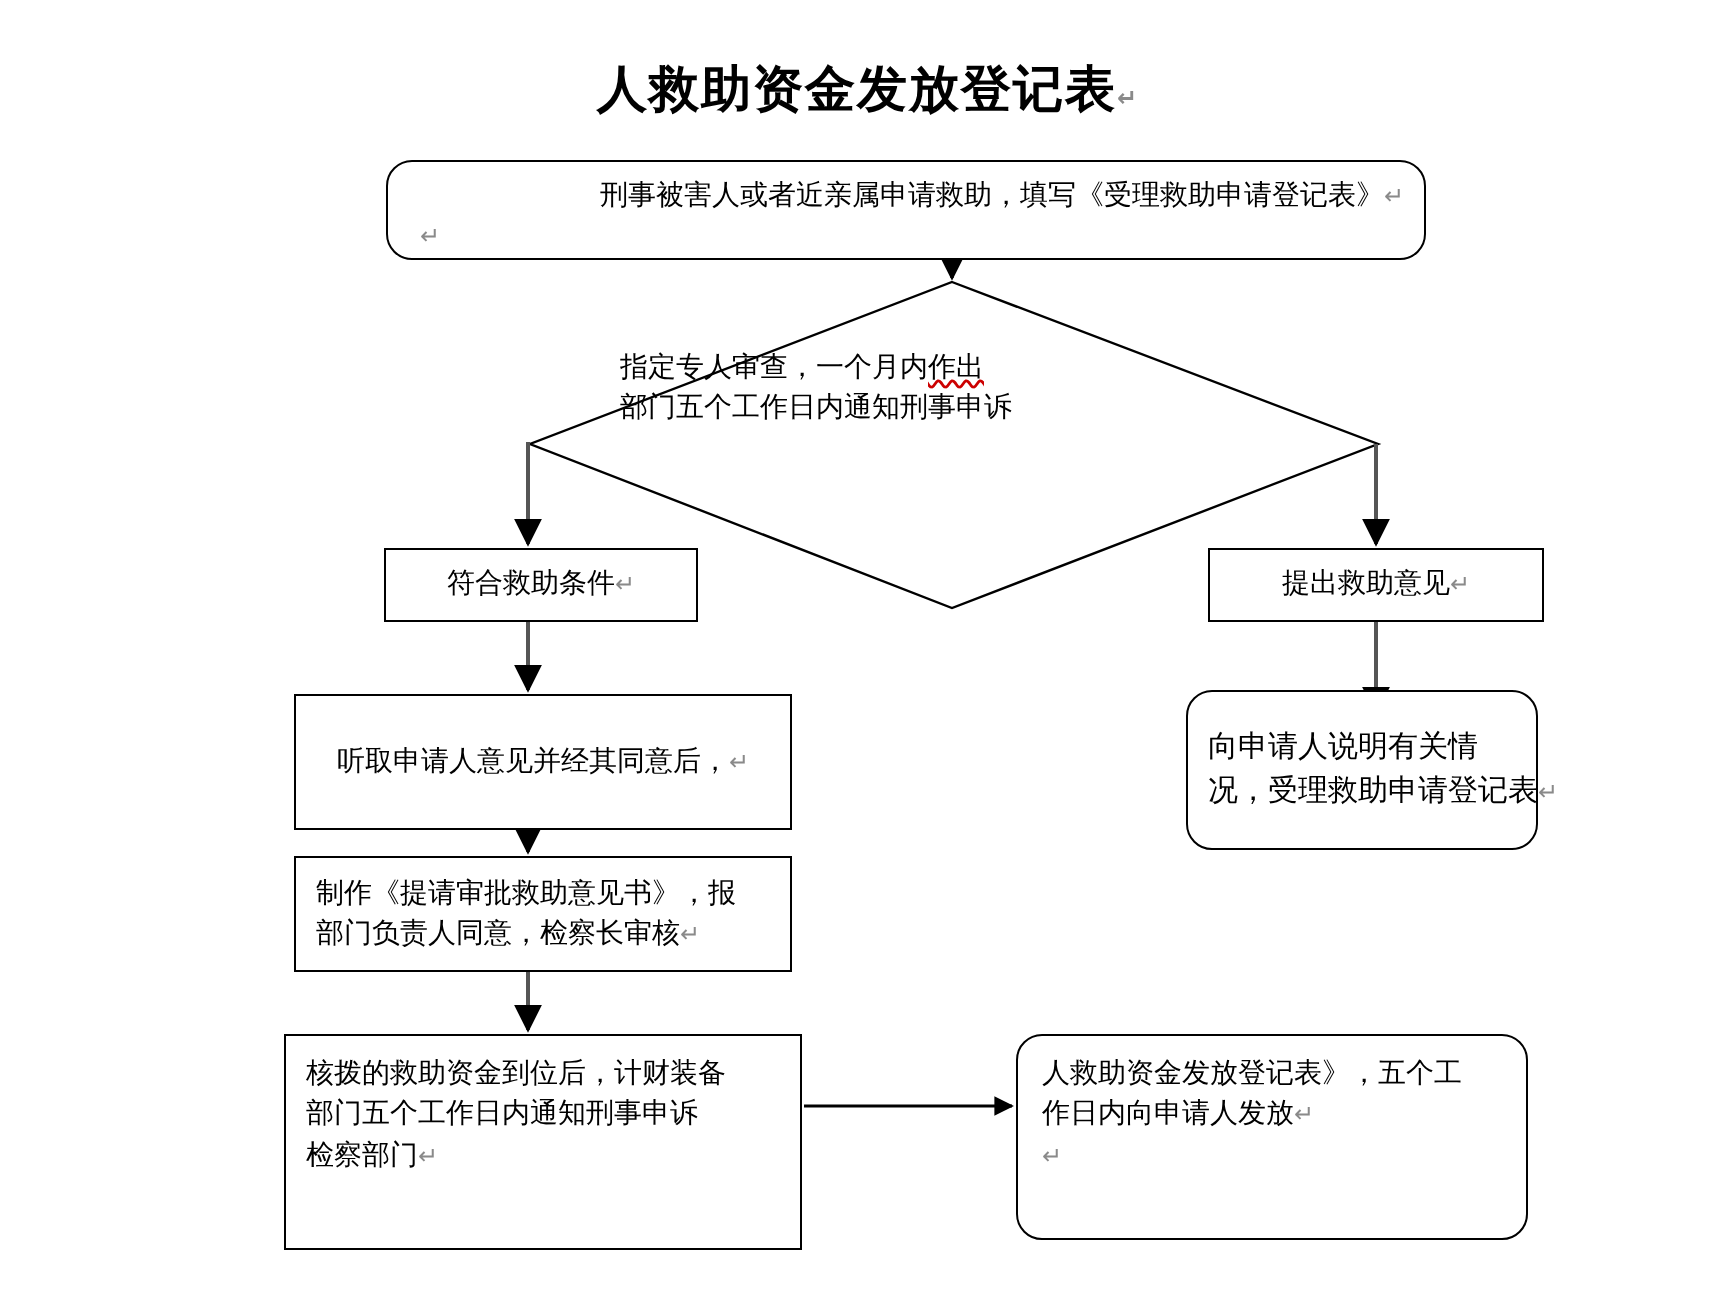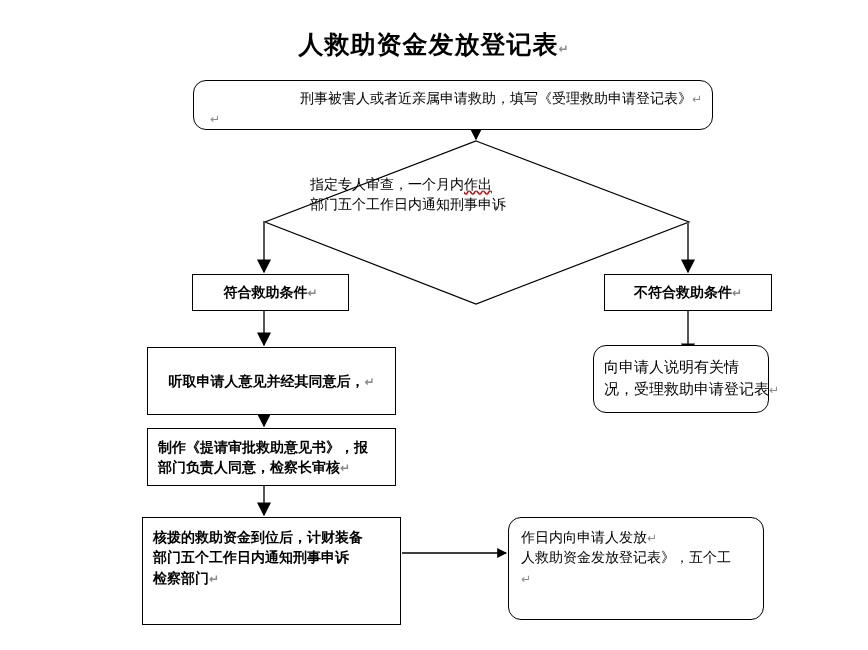--- a/index.html
+++ b/index.html
@@ -49,21 +49,20 @@
     font-family: "DejaVu Serif", serif;
     font-weight: bold;
     font-size: 25px;
     letter-spacing: 1px;
     color: #000000;
   }
   
   .rect-box {
     border: 1px solid #000000;
     background: #ffffff;
-    font-weight: bold;
   }
   .round-box {
     border: 1px solid #000000;
     background: #ffffff;
     border-radius: 13px;
   }
   .song {
     font-family: "DejaVu Serif", serif;
     font-size: 14px;
   }
@@ -106,21 +105,21 @@
   }
   #node-not-eligible .line { width: 100%; text-align: center; }
 
   #node-opinion {
     left: 147px; top: 347px; width: 249px; height: 68px;
     justify-content: center; padding: 0 19px;
   }
   #node-opinion .line { width: 100%; text-align: center; }
 
   #node-explain {
-    left: 593px; top: 345px; width: 176px; height: 68px;
+    left: 593px; top: 345px; width: 176px; height: 80px;
     justify-content: center; padding: 0 10px;
   }
 
   #node-report {
     left: 147px; top: 428px; width: 249px; height: 58px;
     justify-content: center; padding: 0 10px;
   }
 
   #node-funds {
     left: 142px; top: 517px; width: 259px; height: 108px;
@@ -175,21 +174,21 @@
   <div id="node-decision-text" class="node song center-text">
     <div class="line"><span>指定专人审查，一个月内</span><span class="spellerror">作出</span></div>
     <div class="line">部门五个工作日内通知刑事申诉</div>
   </div>
 
   <div id="node-eligible" class="node rect-box song center-text">
     <div class="line"><span>符合救助条件</span><span class="pilcrow">↵</span></div>
   </div>
 
   <div id="node-not-eligible" class="node rect-box song center-text">
-    <div class="line"><span>不符合救助条件</span><span class="pilcrow">↵</span></div>
+    <div class="line"><span>提出救助意见</span><span class="pilcrow">↵</span></div>
   </div>
 
   <div id="node-opinion" class="node rect-box song center-text">
     <div class="line"><span>听取申请人意见并经其同意后，</span><span class="pilcrow">↵</span></div>
   </div>
 
   <div id="node-explain" class="node round-box hei left-text">
     <div class="line">向申请人说明有关情</div>
     <div class="line"><span>况，受理救助申请登记表</span><span class="pilcrow">↵</span></div>
   </div>
@@ -199,18 +198,18 @@
     <div class="line">部门五个工作日内通知刑事申诉</div>
     <div class="line"><span>检察部门</span><span class="pilcrow">↵</span></div>
   </div>
 
   <div id="node-report" class="node rect-box song left-text">
     <div class="line">制作《提请审批救助意见书》，报</div>
     <div class="line"><span>部门负责人同意，检察长审核</span><span class="pilcrow">↵</span></div>
   </div>
 
   <div id="node-payout" class="node round-box song left-text">
+    <div class="line">人救助资金发放登记表》，五个工</div>
     <div class="line"><span>作日内向申请人发放</span><span class="pilcrow">↵</span></div>
-    <div class="line">人救助资金发放登记表》，五个工</div>
     <div class="line"><span></span><span class="pilcrow">↵</span></div>
   </div>
 
 </div>
 
 </body></html>

